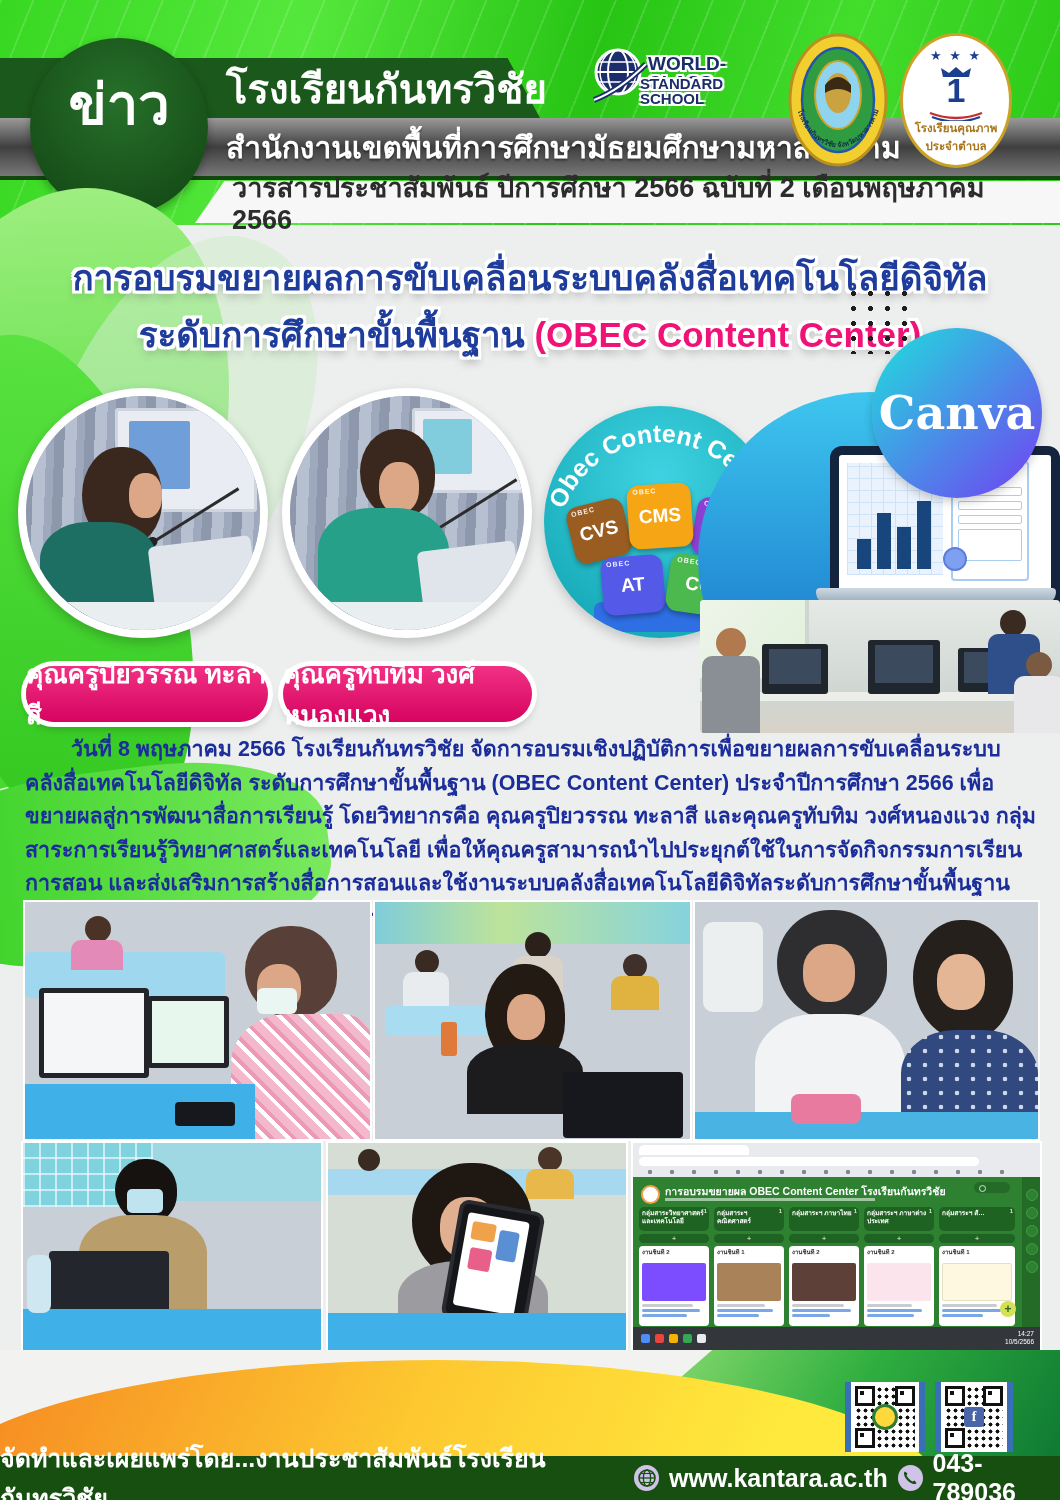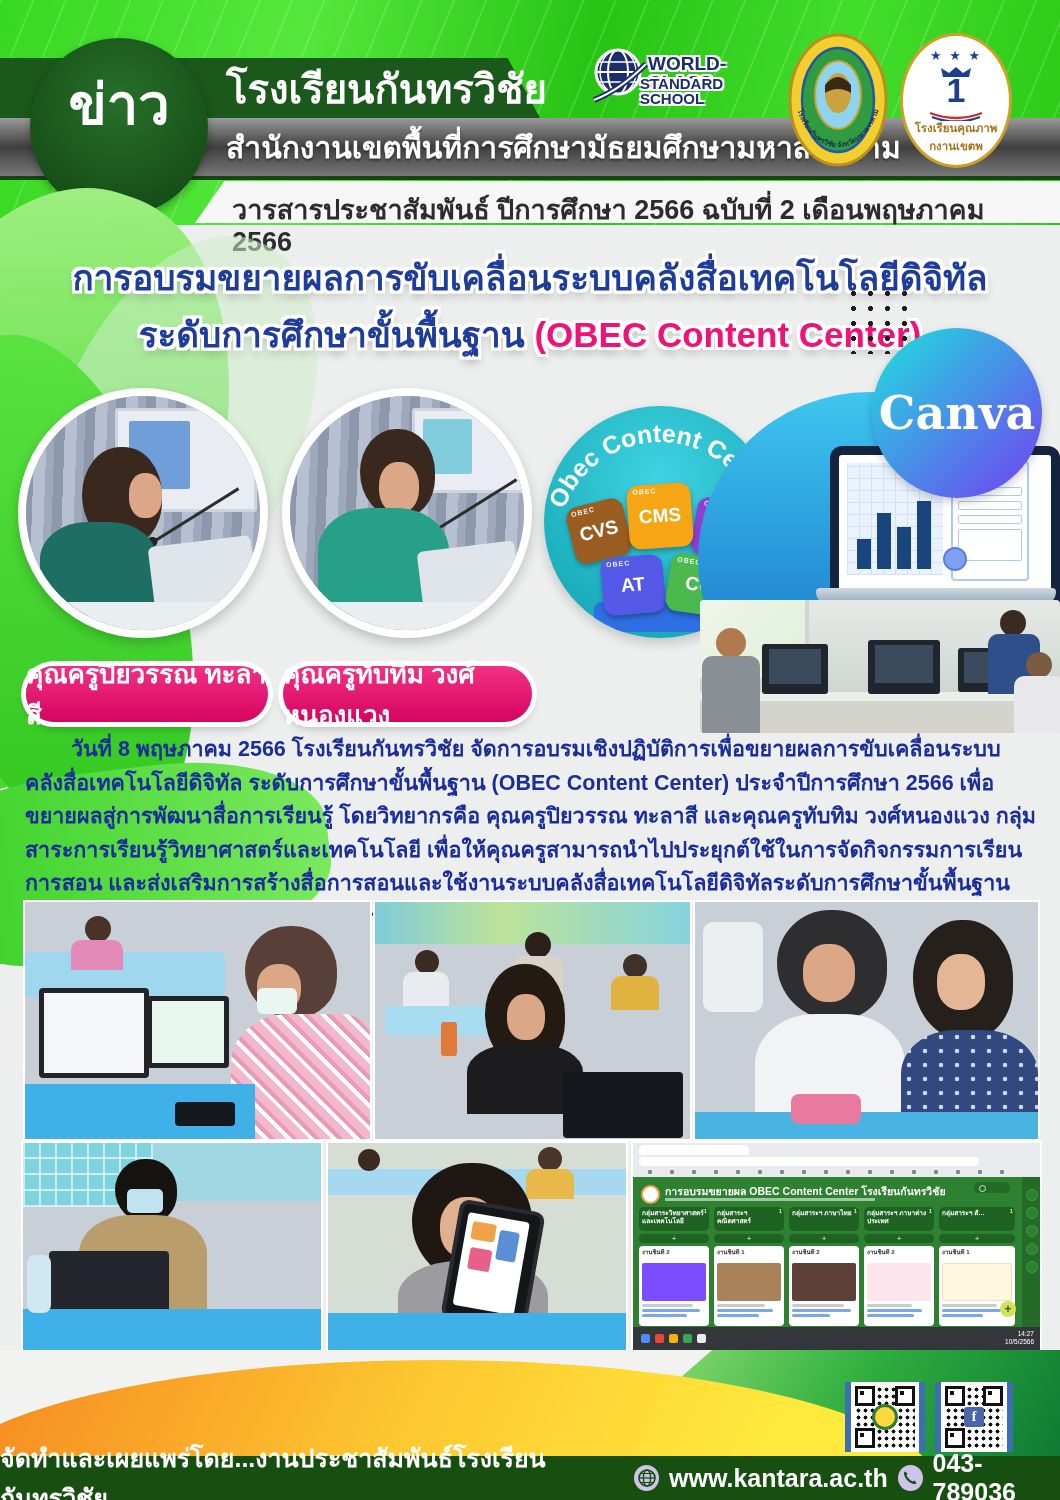--- a/index.html
+++ b/index.html
@@ -15,21 +15,21 @@
   #band-dark{left:0;top:58px;width:540px;height:60px;background:#1b581b;
     clip-path:polygon(0 0,94% 0,100% 100%,0 100%);}
   #school-name{left:226px;top:62px;width:360px;height:54px;color:#fff;font-size:40px;font-weight:bold;line-height:54px;}
   #band-gray{left:0;top:118px;width:1060px;height:58px;
     background:linear-gradient(180deg,#9a9a9a,#3f3f3f 50%,#787878);}
   #office-line{left:226px;top:127px;width:800px;color:#fff;font-size:30px;font-weight:bold;line-height:42px;
     text-shadow:0 2px 2px rgba(0,0,0,.4);}
   #band-gray-edge{left:0;top:176px;width:1060px;height:4px;background:#14470f;}
   #band-white{left:195px;top:181px;width:865px;height:42px;background:#f7f7f7;
     clip-path:polygon(3.4% 0,100% 0,100% 100%,0 100%);}
-  #journal-line{left:232px;top:194px;width:810px;color:#2c2c2c;font-size:27px;font-weight:600;line-height:32px;}
+  #journal-line{left:232px;top:172px;width:810px;color:#2c2c2c;font-size:27px;font-weight:600;line-height:32px;}
 
   #news-badge{left:30px;top:38px;width:178px;height:178px;border-radius:50%;
     background:radial-gradient(circle at 50% 35%,#27702a,#164e18 75%);
     box-shadow:0 4px 8px rgba(0,0,0,.3);text-align:center;}
   #news-thai{left:0;top:22px;width:178px;color:#fff;font-size:56px;font-weight:bold;text-align:center;}
   #news-eng{left:0;top:96px;width:178px;color:#f2e32a;font-size:45px;font-weight:800;font-style:italic;letter-spacing:1px;}
 
   
   #logo-wcss{left:592px;top:44px;width:196px;height:74px;}
   .wcss-text{color:#1c2d6b;font-weight:800;line-height:1.02;
@@ -253,21 +253,21 @@
         </svg>
     </div>
     <div style="color:#1d3f8f;font-size:34px;font-weight:800;line-height:34px;">1</div>
     <div style="height:10px;">
       <svg width="56" height="10" viewBox="0 0 56 10">
         <path d="M2 2 Q28 12 54 2" fill="none" stroke="#c62f2f" stroke-width="2.4"></path>
         <path d="M4 6 Q28 15 52 6" fill="none" stroke="#1d3f8f" stroke-width="2.4"></path>
       </svg>
     </div>
     <div style="color:#a8741a;font-size:11.5px;font-weight:800;margin-top:2px;">โรงเรียนคุณภาพ</div>
-    <div style="color:#a8741a;font-size:11.5px;font-weight:800;">กงานเขตพ</div>
+    <div style="color:#a8741a;font-size:11.5px;font-weight:800;">ประจำตำบล</div>
   </div>
 
   <div id="leaf-a" class="abs leaf"></div>
   <div id="leaf-c" class="abs leaf"></div>
   <div id="leaf-b" class="abs leaf"></div>
   <div id="leaf-d" class="abs"></div>
 
   <div id="title-l1" class="abs headline">การอบรมขยายผลการขับเคลื่อนระบบคลังสื่อเทคโนโลยีดิจิทัล</div>
   <div id="title-l2" class="abs headline">
     <span>ระดับการศึกษาขั้นพื้นฐาน </span><span class="hl">(OBEC Content Center)</span>

